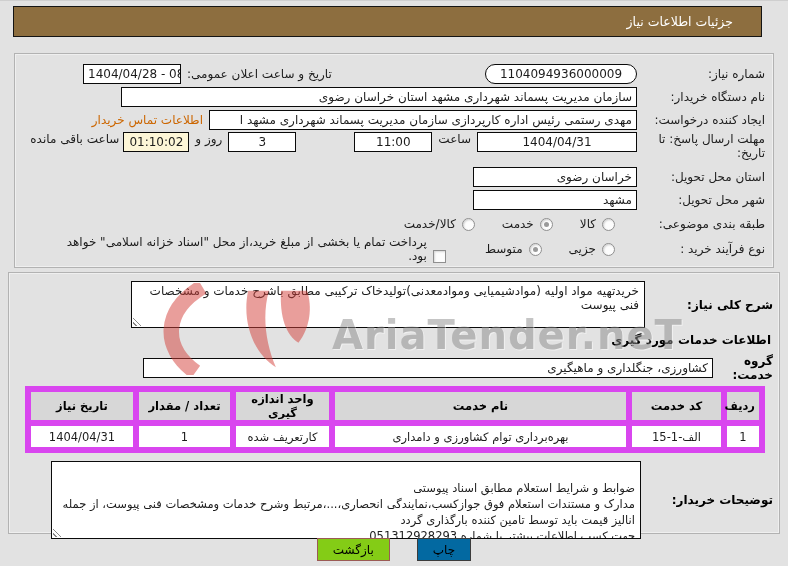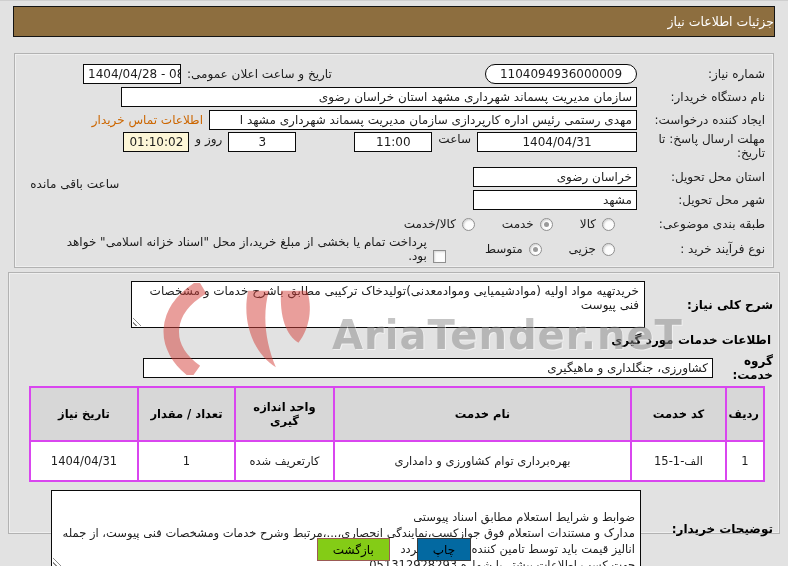--- a/index.html
+++ b/index.html
@@ -10,23 +10,23 @@
     font-family: "DejaVu Sans", sans-serif;
     font-size: 12px;
     color: #1c1c1c;
     direction: rtl;
     border-top: 1px solid #cfcfcf;
   }
   .ltr { direction: ltr; unicode-bidi: isolate; }
 
   
   .titlebar {
-    position: absolute; top: 5px; right: 13px; left: 13px; height: 31px;
+    position: absolute; top: 5px; right: 26px; left: 13px; height: 31px;
     background: #8d6e3f; border: 1px solid #141414;
-    display: flex; align-items: center; padding: 0 0;
+    display: flex; align-items: center; padding: 0 28px;
     color: #ffffff; font-size: 12.5px;
   }
 
   
   .box1 {
     position: absolute; top: 52px; right: 14px; left: 14px; height: 215px;
     border: 1px solid #b2b2b2; box-shadow: 0 0 0 1px #efefef inset;
     padding: 9px 8px 4px 8px;
   }
   .box2 {
@@ -73,21 +73,21 @@
     background: repeating-linear-gradient(45deg, transparent 0 2px, #8a8a8a 2px 3px);
     clip-path: polygon(0 100%, 0 0, 100% 100%);
   }
 
   .heading { font-weight: bold; color: #000; margin: 5px 2px 7px 0; }
 
   table.svc {
     border-collapse: collapse; table-layout: fixed; width: 734px;
     margin: 4px 8px 0 auto; background: #fff;
   }
-  table.svc th, table.svc td { border: 2px solid #d946ef; font-size: 11.5px; padding: 12px 4px; }
+  table.svc th, table.svc td { border: 6px solid #d946ef; font-size: 11.5px; padding: 0 4px; }
   table.svc th { background: #d7d7d7; font-weight: bold; height: 27px; color: #000; }
   table.svc td { height: 27px; text-align: center; }
 
   .buttons {
     position: absolute; top: 537px; right: 0; left: 0;
     display: flex; justify-content: center; gap: 27px;
   }
   .btn {
     height: 23px; padding: 0 15px; font-size: 12px;
     font-family: "DejaVu Sans", sans-serif; cursor: pointer;
@@ -138,21 +138,21 @@
     <span class="lbl lbl-2l">
       <span style="display:block;">مهلت ارسال پاسخ: تا</span>
       <span style="display:block;">تاریخ:</span>
     </span>
     <span class="field center ltr" style="width:160px;">1404/04/31</span>
     <span style="margin:0 6px;">ساعت</span>
     <span class="field center ltr" style="width:78px;">11:00</span>
     <span class="field center ltr" style="width:68px; margin-right:58px;">3</span>
     <span style="margin:0 6px;">روز و</span>
     <span class="field center ltr yellow" style="width:66px;">01:10:02</span>
-    <span style="margin-right:4px;margin-top:45px;">ساعت باقی مانده</span>
+    <span style="margin-right:4px;">ساعت باقی مانده</span>
   </div>
 
   <div class="row">
     <span class="lbl">استان محل تحویل:</span>
     <span class="field" style="width:164px;">خراسان رضوی</span>
   </div>
 
   <div class="row">
     <span class="lbl">شهر محل تحویل:</span>
     <span class="field" style="width:164px;">مشهد</span>

